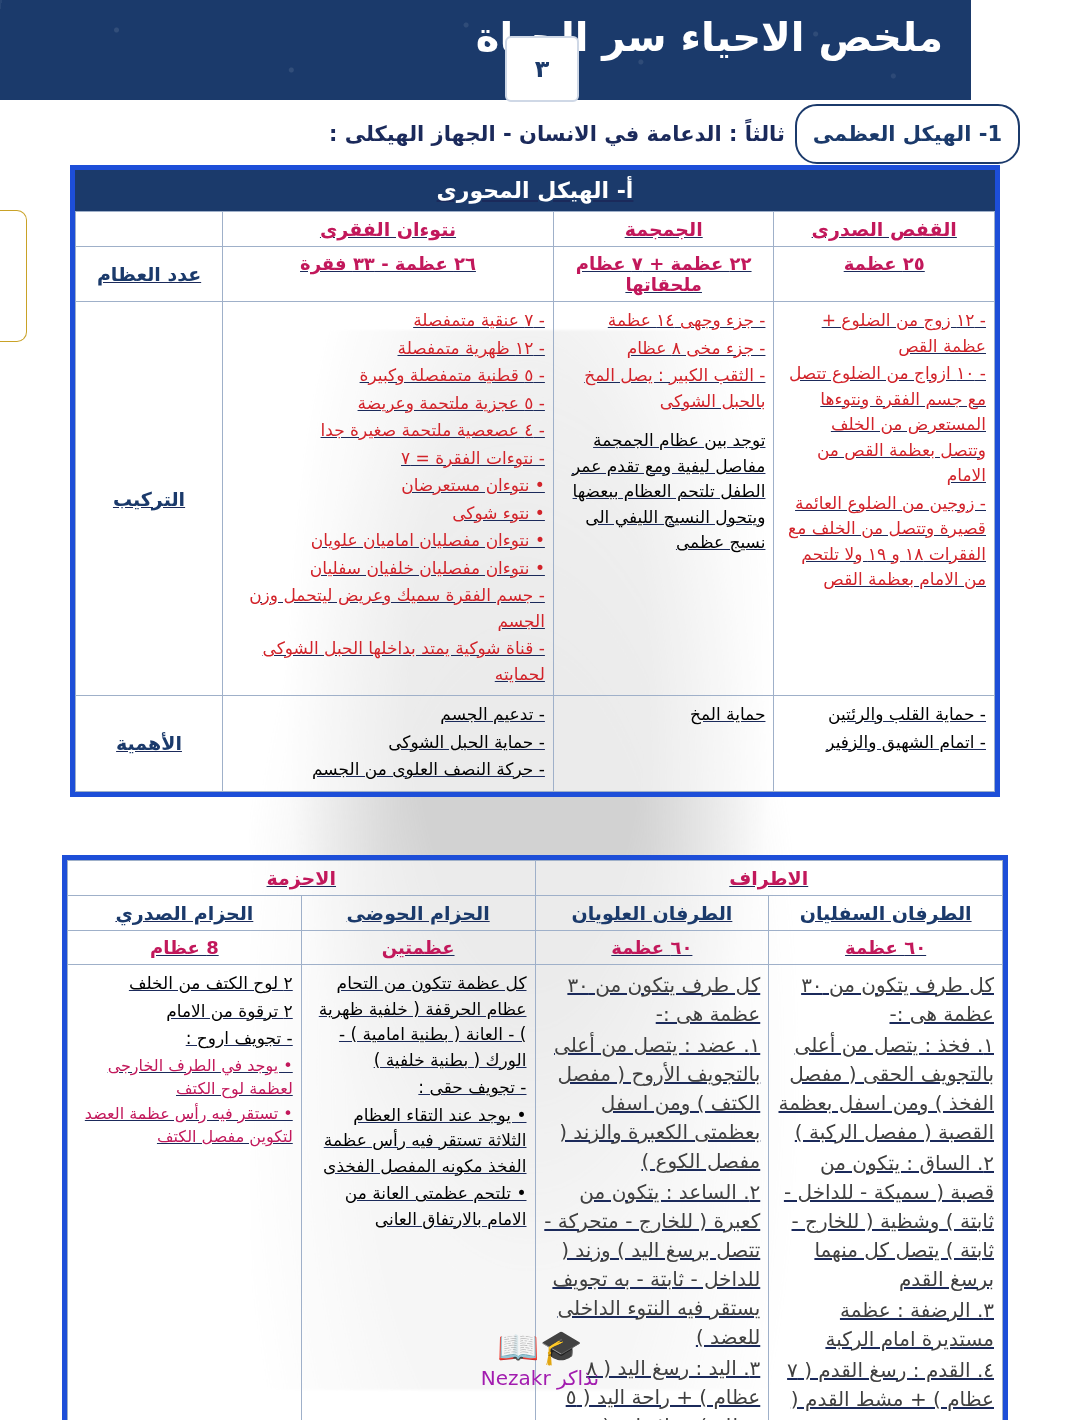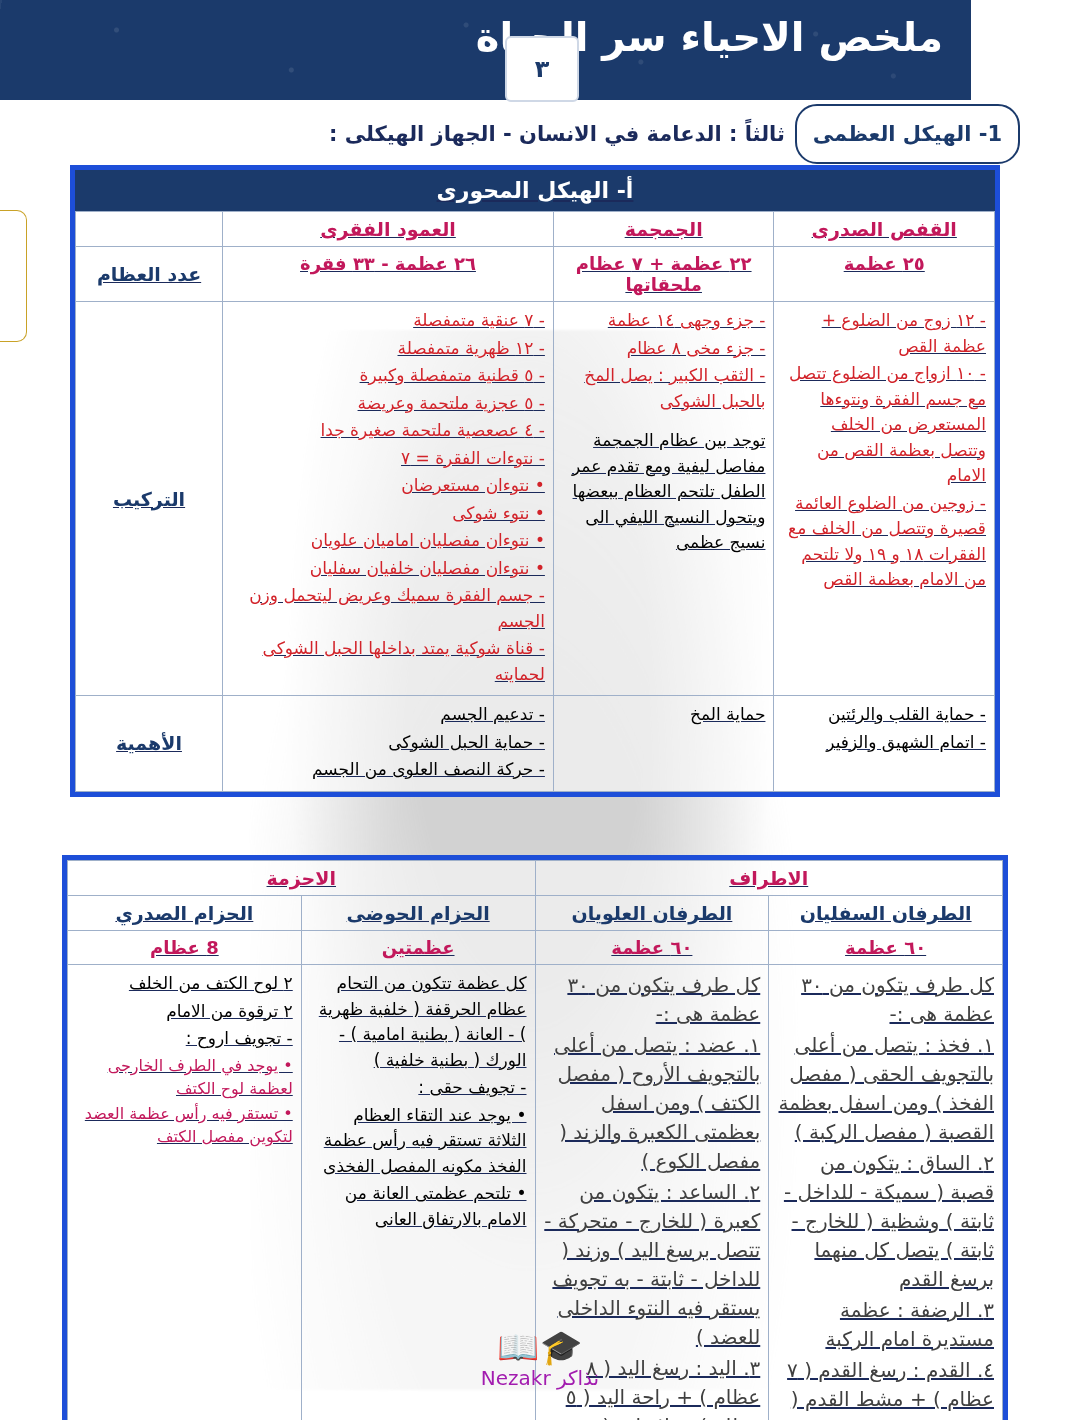--- a/index.html
+++ b/index.html
@@ -101,21 +101,21 @@
     <span>ثالثاً : الدعامة في الانسان - الجهاز الهيكلى :</span>
   </div>
 
   <div class="block" style="right:80px;top:165px;width:920px;">
     <div class="block-title">أ- الهيكل المحورى</div>
     <table>
       <tbody>
           <tr>
         <td class="hdr" style="width:24%">القفص الصدرى</td>
         <td class="hdr" style="width:24%">الجمجمة</td>
-        <td class="hdr" style="width:36%">العمود الفقرى</td>
+        <td class="hdr" style="width:36%">نتوءان الفقرى</td>
         <td class="hdr" style="width:16%"></td>
       </tr>
       <tr>
         <td class="num">٢٥ عظمة</td>
         <td class="num">٢٢ عظمة + ٧ عظام ملحقاتها</td>
         <td class="num">٢٦ عظمة  -  ٣٣ فقرة</td>
         <td class="rowlabel">عدد العظام</td>
       </tr>
       <tr>
         <td class="cell">

